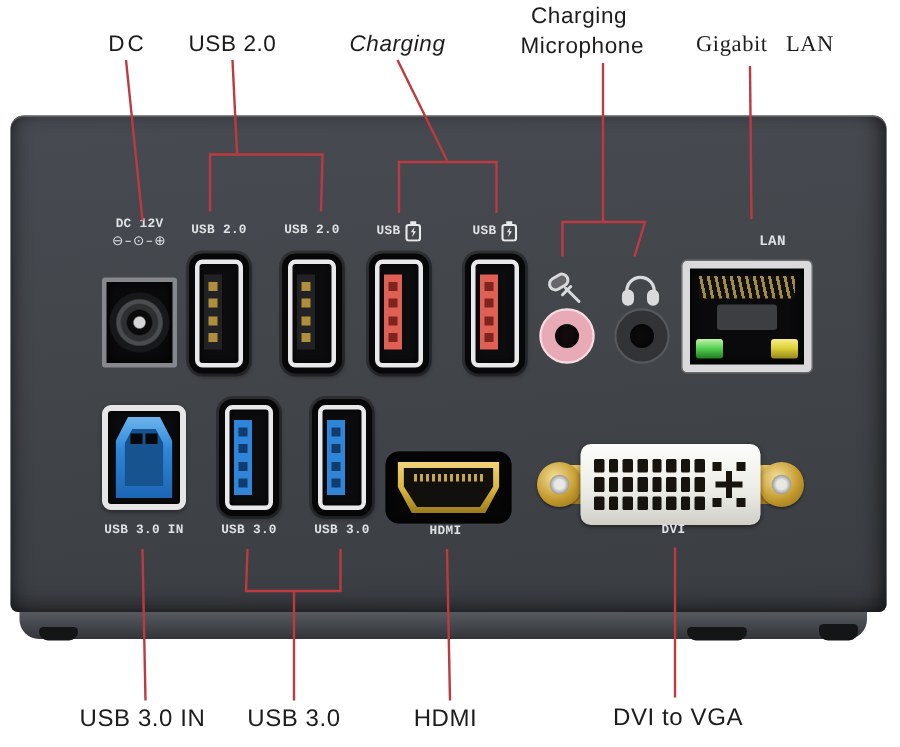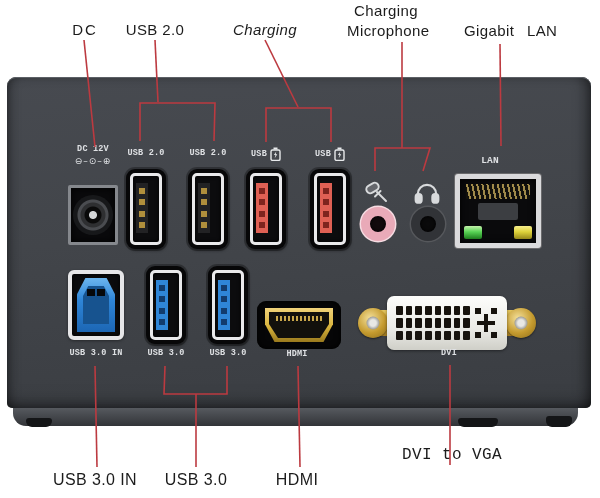--- a/index.html
+++ b/index.html
@@ -121,26 +121,26 @@
   svg.overlay path{stroke:var(--callout-line);stroke-width:1.6;fill:none;}
 </style>
 </head>
 <body>
 
 <div class="toplabel" style="left:70px;top:21px;width:30px;letter-spacing:2px;">DC</div>
 <div class="toplabel" style="left:120px;top:21px;width:70px;">USB 2.0</div>
 <div class="toplabel" style="left:230px;top:21px;width:70px;font-style:italic;">Charging</div>
 <div class="toplabel" style="left:354px;top:2px;text-align:left;">Charging</div>
 <div class="toplabel" style="left:347px;top:22px;text-align:left;">Microphone</div>
-<div class="toplabel" style="left:464px;top:22px;text-align:center;word-spacing:8px;">Gigabit LAN</div>
+<div class="toplabel" style="left:464px;top:22px;text-align:center;word-spacing:8px;font-family:Liberation Serif, serif;">Gigabit LAN</div>
 
 <div class="botlabel" style="left:50px;top:471px;width:90px;">USB 3.0 IN</div>
 <div class="botlabel" style="left:156px;top:471px;width:80px;">USB 3.0</div>
 <div class="botlabel" style="left:262px;top:471px;width:70px;">HDMI</div>
-<div class="botlabel" style="left:402px;top:446px;width:100px;font-family:Liberation Mono, monospace;">DVI to VGA</div>
+<div class="botlabel" style="left:402px;top:470px;width:100px;">DVI to VGA</div>
 
 <div id="base"></div>
 <div class="foot" style="left:26px;top:418px;width:26px;height:9px;"></div>
 <div class="foot" style="left:458px;top:418px;width:40px;height:9px;"></div>
 <div class="foot" style="left:546px;top:416px;width:26px;height:11px;"></div>
 
 <div id="device">
 
   <div class="portlabel" style="left:56px;top:67px;width:60px;">DC 12V</div>
   <div class="polarity" style="left:56px;top:79px;width:60px;">⊖–⊙–⊕</div>
@@ -215,21 +215,21 @@
 
   <svg class="jackicon" style="left:406px;top:103px;" viewBox="0 0 26 24">
     <g fill="none" stroke="#d8dadc" stroke-width="2">
       <path d="M4.5 16 v-3 a8.5 8.5 0 0 1 17 0 v3"></path>
       <rect x="2.5" y="13" width="5.5" height="8" rx="2.6" fill="#d8dadc"></rect>
       <rect x="18" y="13" width="5.5" height="8" rx="2.6" fill="#d8dadc"></rect>
     </g>
   </svg>
   <div class="jack jack-black" style="left:404px;top:130px;"></div>
 
-  <div class="portlabel" style="left:453px;top:78px;width:60px;font-size:9.5px;">LAN</div>
+  <div class="portlabel" style="left:478px;top:78px;width:60px;font-size:9.5px;">LAN</div>
   <div class="lan">
     <div class="lan-pins"></div>
     <div class="lan-latch"></div>
     <div class="lan-led led-green"></div>
     <div class="lan-led led-yellow"></div>
   </div>
 
   <div class="portb">
     <div class="pb-conn">
         <div class="pb-in">

